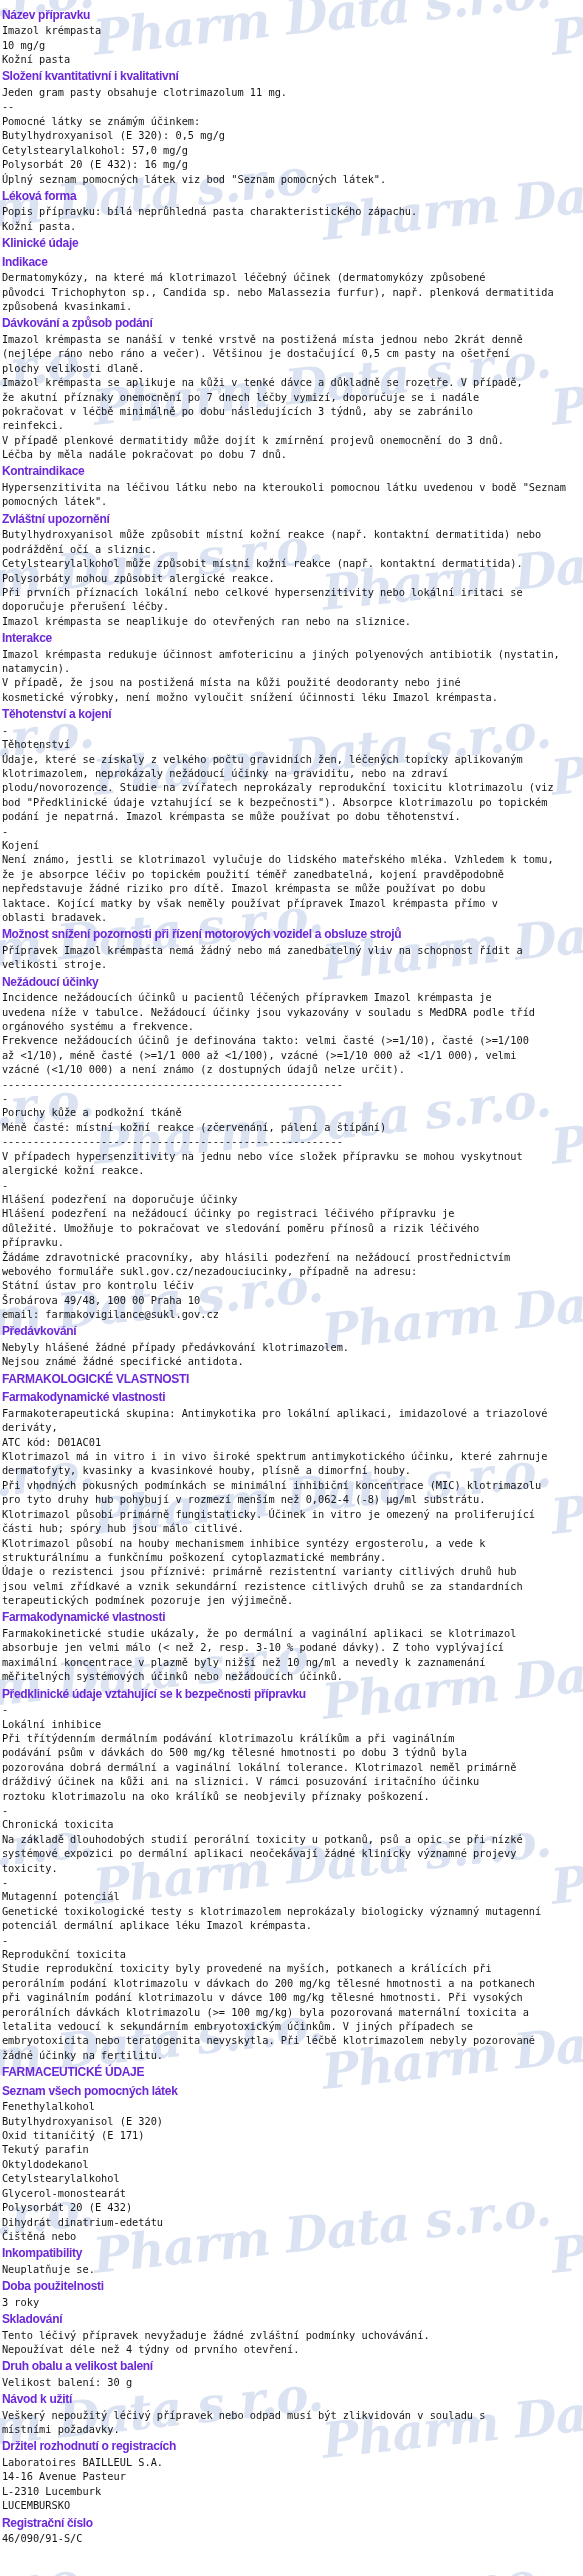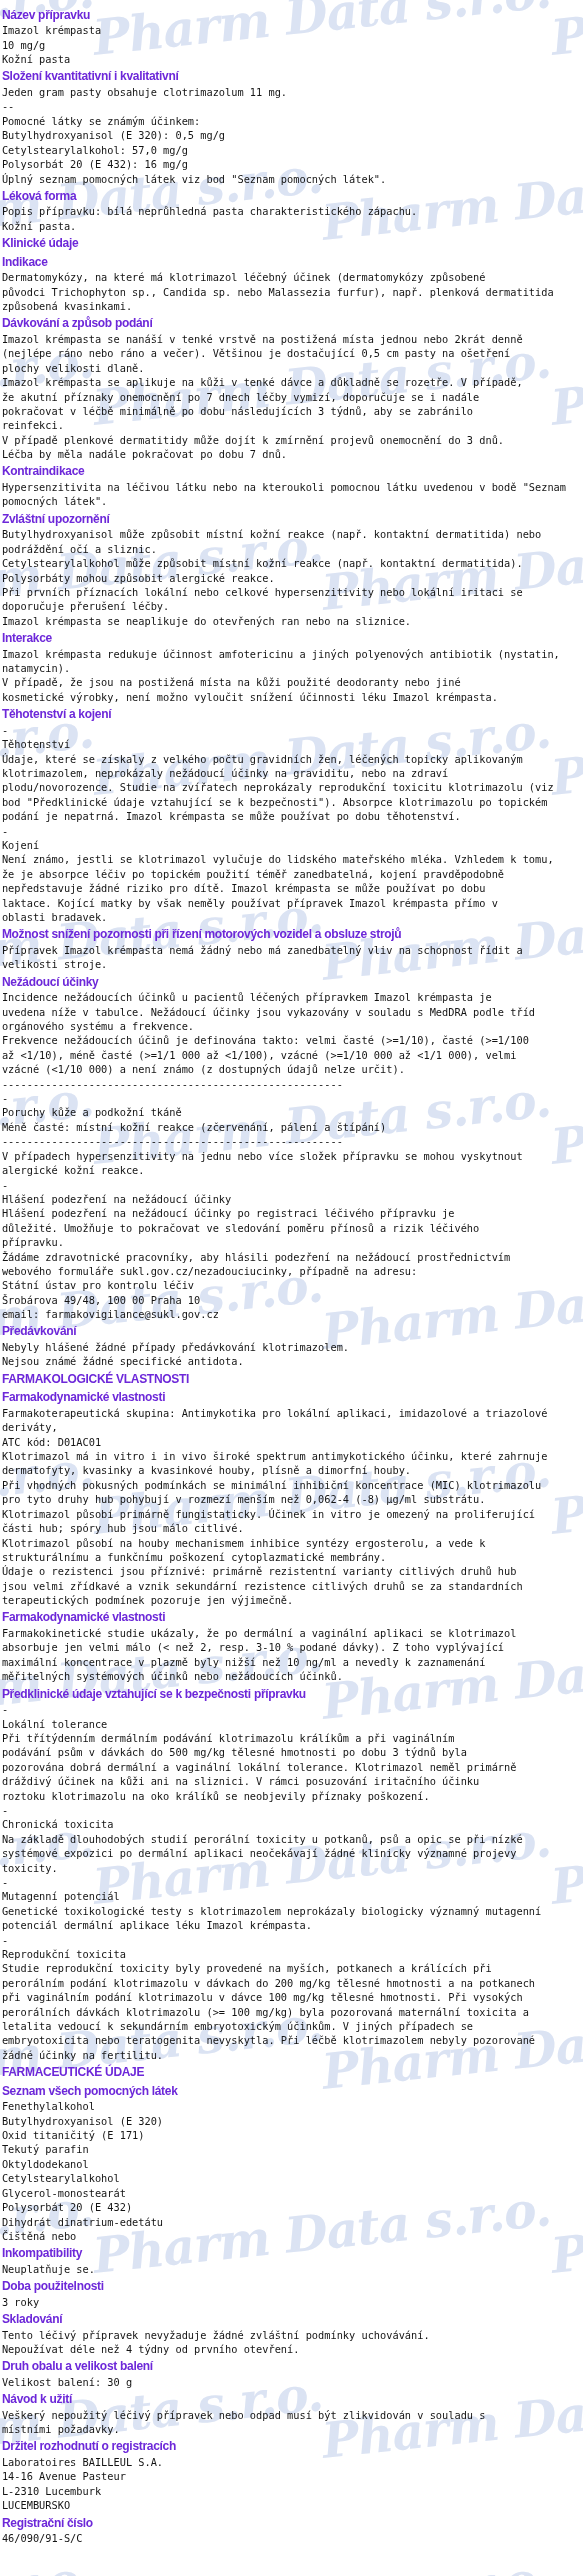--- a/index.html
+++ b/index.html
@@ -164,21 +164,21 @@
       <div class="line body">až &lt;1/10), méně časté (&gt;=1/1 000 až &lt;1/100), vzácné (&gt;=1/10 000 až &lt;1/1 000), velmi</div>
       <div class="line body">vzácné (&lt;1/10 000) a není známo (z dostupných údajů nelze určit).</div>
       <div class="line body">-------------------------------------------------------</div>
       <div class="line body">-</div>
       <div class="line body">Poruchy kůže a podkožní tkáně</div>
       <div class="line body">Méně časté: místní kožní reakce (zčervenání, pálení a štípání)</div>
       <div class="line body">-------------------------------------------------------</div>
       <div class="line body">V případech hypersenzitivity na jednu nebo více složek přípravku se mohou vyskytnout</div>
       <div class="line body">alergické kožní reakce.</div>
       <div class="line body">-</div>
-      <div class="line body">Hlášení podezření na nežádoucí účinky</div>
+      <div class="line body">Hlášení podezření na doporučuje účinky</div>
       <div class="line body">Hlášení podezření na nežádoucí účinky po registraci léčivého přípravku je</div>
       <div class="line body">důležité. Umožňuje to pokračovat ve sledování poměru přínosů a rizik léčivého</div>
       <div class="line body">přípravku.</div>
       <div class="line body">Žádáme zdravotnické pracovníky, aby hlásili podezření na nežádoucí prostřednictvím</div>
       <div class="line body">webového formuláře sukl.gov.cz/nezadouciucinky, případně na adresu:</div>
       <div class="line body">Státní ústav pro kontrolu léčiv</div>
       <div class="line body">Šrobárova 49/48, 100 00 Praha 10</div>
       <div class="line body">email: farmakovigilance@sukl.gov.cz</div>
       <div class="line heading">Předávkování</div>
       <div class="line body">Nebyly hlášené žádné případy předávkování klotrimazolem.</div>
@@ -199,21 +199,21 @@
       <div class="line body">Údaje o rezistenci jsou příznivé: primárně rezistentní varianty citlivých druhů hub</div>
       <div class="line body">jsou velmi zřídkavé a vznik sekundární rezistence citlivých druhů se za standardních</div>
       <div class="line body">terapeutických podmínek pozoruje jen výjimečně.</div>
       <div class="line heading">Farmakodynamické vlastnosti</div>
       <div class="line body">Farmakokinetické studie ukázaly, že po dermální a vaginální aplikaci se klotrimazol</div>
       <div class="line body">absorbuje jen velmi málo (&lt; než 2, resp. 3-10 % podané dávky). Z toho vyplývající</div>
       <div class="line body">maximální koncentrace v plazmě byly nižší než 10 ng/ml a nevedly k zaznamenání</div>
       <div class="line body">měřitelných systémových účinků nebo nežádoucích účinků.</div>
       <div class="line heading">Předklinické údaje vztahující se k bezpečnosti přípravku</div>
       <div class="line body">-</div>
-      <div class="line body">Lokální tolerance</div>
+      <div class="line body">Lokální inhibice</div>
       <div class="line body">Při třítýdenním dermálním podávání klotrimazolu králíkům a při vaginálním</div>
       <div class="line body">podávání psům v dávkách do 500 mg/kg tělesné hmotnosti po dobu 3 týdnů byla</div>
       <div class="line body">pozorována dobrá dermální a vaginální lokální tolerance. Klotrimazol neměl primárně</div>
       <div class="line body">dráždivý účinek na kůži ani na sliznici. V rámci posuzování iritačního účinku</div>
       <div class="line body">roztoku klotrimazolu na oko králíků se neobjevily příznaky poškození.</div>
       <div class="line body">-</div>
       <div class="line body">Chronická toxicita</div>
       <div class="line body">Na základě dlouhodobých studií perorální toxicity u potkanů, psů a opic se při nízké</div>
       <div class="line body">systémové expozici po dermální aplikaci neočekávají žádné klinicky významné projevy</div>
       <div class="line body">toxicity.</div>

